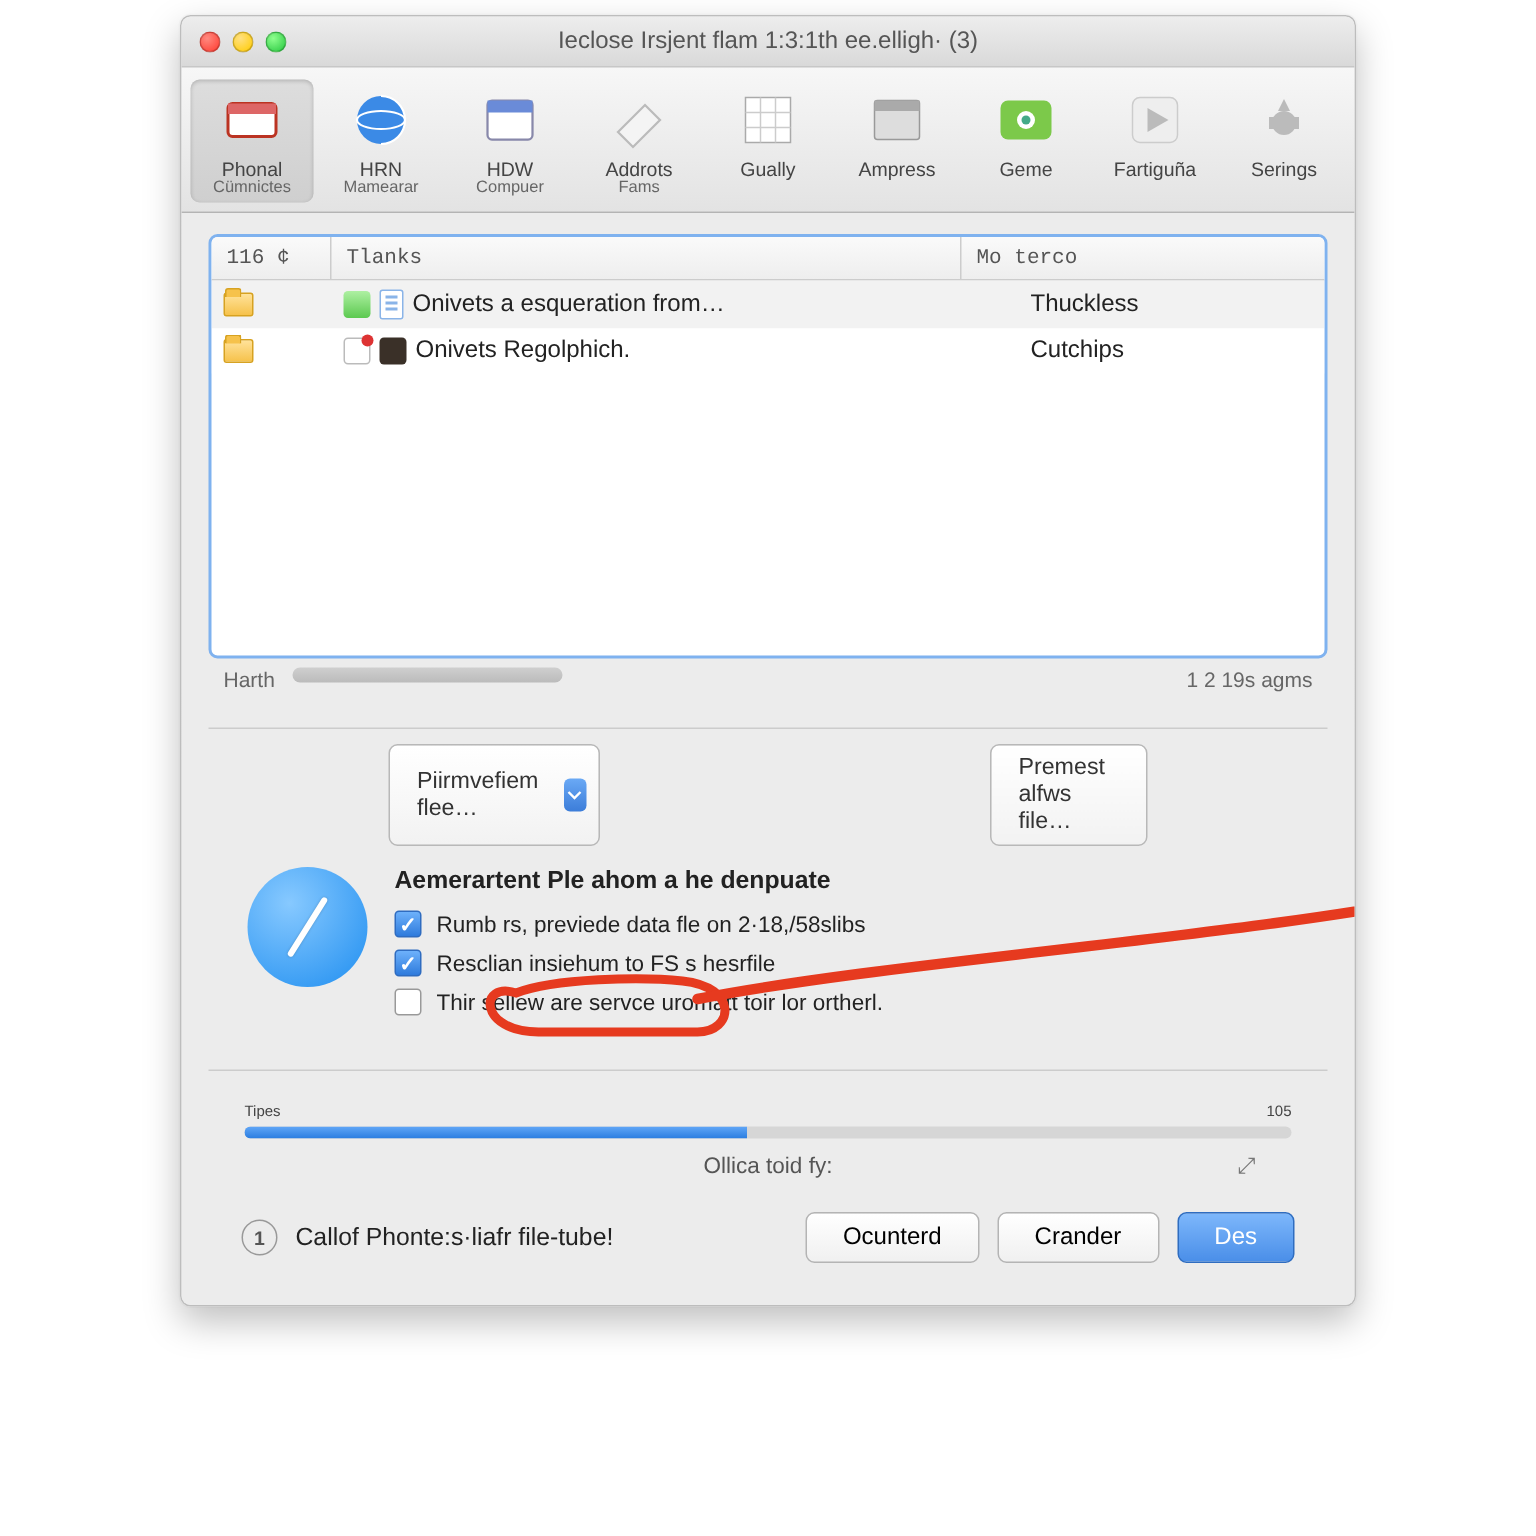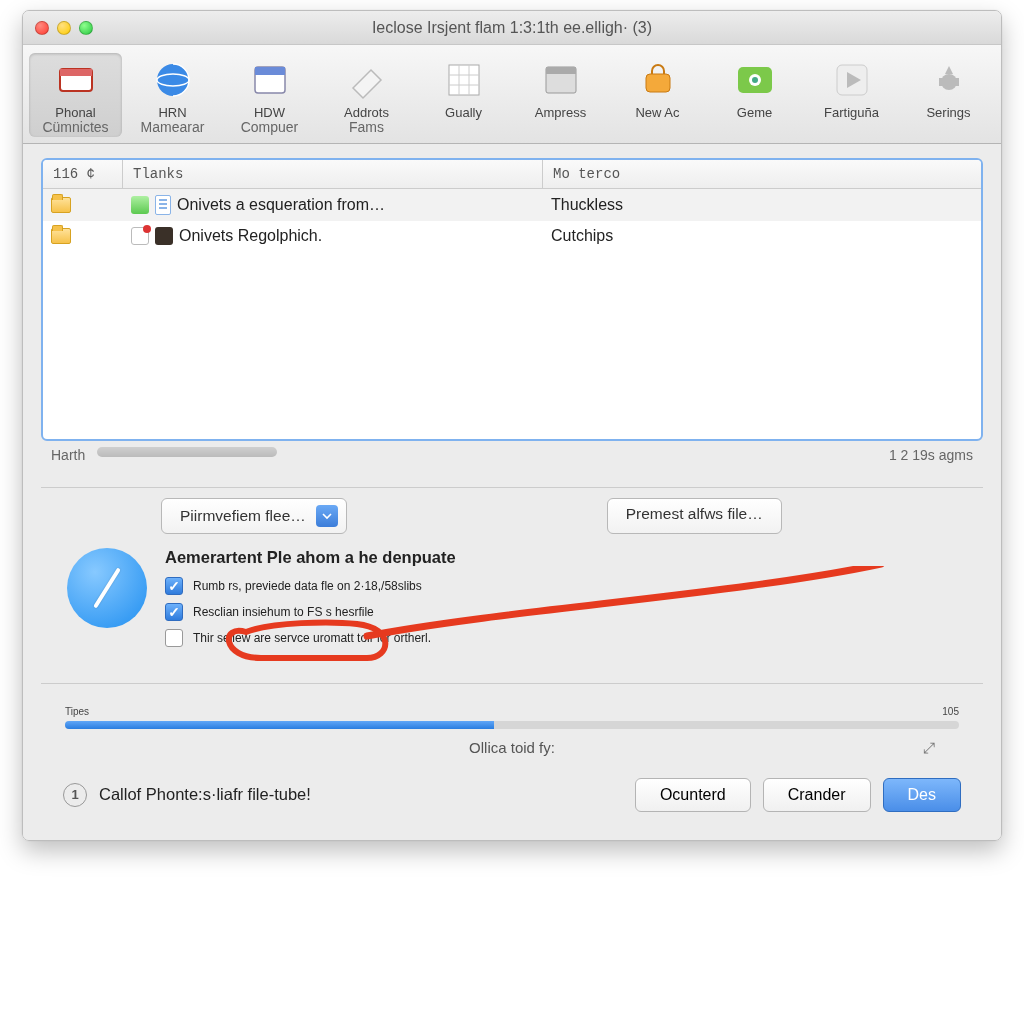--- a/index.html
+++ b/index.html
@@ -7,21 +7,21 @@
   font-family: "Lucida Grande", "Helvetica Neue", Arial, sans-serif;
   background: #fff;
   width: 1024px;
   height: 1024px;
   display: flex;
   align-items: flex-start;
   justify-content: center;
   padding-top: 10px;
 }
 .window {
-  width: 980px;
+  width: 784px;
   background: linear-gradient(#f2f2f2,#e7e7e7);
   border: 1px solid #bdbdbd;
   border-radius: 7px;
   box-shadow: 0 10px 24px rgba(0,0,0,0.25), 0 0 0 1px rgba(0,0,0,0.02);
   overflow: hidden;
 }
 .titlebar {
   height: 34px;
   background: linear-gradient(#ededed,#d9d9d9);
   display: flex;
@@ -45,35 +45,35 @@
 .tbtn {
   width: 100px;
   text-align: center;
   border-radius: 6px;
   padding: 6px 2px 2px 2px;
   cursor: default;
 }
 .tbtn.sel { background: linear-gradient(#ddd,#cfcfcf); box-shadow: inset 0 1px 3px rgba(0,0,0,0.2); }
 .ticon { width: 42px; height: 42px; margin: 0 auto 4px auto; display:flex;align-items:center;justify-content:center; }
 .tlbl1 { font-size: 13px; color:#444; }
-.tlbl2 { font-size: 14px; color:#666; line-height:1.05; min-height:13px;}
+.tlbl2 { font-size: 11px; color:#666; line-height:1.05; min-height:13px;}
 .content { background:#ececec; padding: 14px 18px 20px 18px; }
 .listwrap { border: 2px solid #7fb2ef; border-radius:6px; background:#fff; overflow:hidden;}
 .listhead { display:flex; background: linear-gradient(#fafafa,#eee); border-bottom:1px solid #ccc; font-size:14px; color:#555;font-family:Liberation Mono, monospace;}
 .listhead div { padding:6px 10px; }
 .col1{width:80px; border-right:1px solid #ccc;}
 .col2{flex:0 0 420px; border-right:1px solid #ccc;}
 .col3{flex:1;}
 .listbody{height:250px; overflow:auto;}
 .row{display:flex; align-items:center; font-size:16px; color:#222;}
 .row:nth-child(odd){background:#f2f2f2;}
 .row:nth-child(even){background:#fff;}
 .row .c1{width:80px; padding:6px 8px; display:flex; align-items:center; gap:6px;}
 .row .c2{flex:0 0 420px; padding:6px 8px; display:flex; align-items:center; gap:6px;}
-.row .c3{flex:1; padding:6px 8px;}
+.row .c3{flex:1; padding:6px 8px;margin-left:38px;}
 .foldericon{width:20px;height:16px;background:linear-gradient(#ffe29a,#f6c24b);border:1px solid #d7a221;border-radius:2px;position:relative;}
 .foldericon:before{content:"";position:absolute;top:-4px;left:0;width:9px;height:5px;background:#f6c24b;border:1px solid #d7a221;border-bottom:none;border-radius:2px 2px 0 0;}
 .docicon{width:16px;height:20px;background:#fff;border:1px solid #8ab4e8;border-radius:2px;position:relative;}
 .docicon:before{content:"";position:absolute;top:3px;left:3px;right:3px;height:2px;background:#8ab4e8;box-shadow:0 4px 0 #8ab4e8,0 8px 0 #8ab4e8;}
 .smicon{width:18px;height:18px;border-radius:3px;}
 .smicon.green{background:linear-gradient(#aef0a2,#5cc950);}
 .smicon.dark{background:#3a3028;}
 .smicon.edit{background:#fff;border:1px solid #bbb;position:relative;}
 .smicon.edit:after{content:"";position:absolute;right:-3px;top:-3px;width:8px;height:8px;background:#d33;border-radius:50%;}
 .listfoot{display:flex;align-items:flex-start;padding:6px 10px;font-size:14px;color:#666;gap:12px;}
@@ -82,21 +82,21 @@
 .sep{height:1px;background:#ccc;margin:18px 0;}
 .midbtns{display:flex;gap:260px;padding:0 120px;position:relative;top:-8px;}
 .btn{background:linear-gradient(#fff,#f2f2f2);border:1px solid #b8b8b8;border-radius:6px;padding:6px 18px;font-size:15.5px;color:#333;box-shadow:0 1px 0 #fff inset;}
 .btn.drop{padding-right:8px;display:flex;align-items:center;gap:10px;}
 .droparrow{width:22px;height:22px;background:linear-gradient(#6aa9f5,#3c7dd9);border-radius:4px;display:flex;align-items:center;justify-content:center;color:#fff;}
 .section{display:flex;gap:18px;padding:6px 10px 10px 26px;position:relative;}
 .bigicon{width:80px;height:80px;border-radius:50%;background:radial-gradient(circle at 35% 30%,#87c9ff,#1f8ef0);display:flex;align-items:center;justify-content:center;}
 .needle{width:4px;height:46px;background:#fff;transform:rotate(32deg);border-radius:2px;box-shadow:0 0 2px rgba(0,0,0,.2);}
 .opts{flex:1;}
 .opts h3{font-size:16.5px;font-weight:700;color:#222;margin-bottom:10px;}
-.chkrow{display:flex;align-items:center;gap:10px;font-size:12px;color:#222;margin-bottom:8px;}
+.chkrow{display:flex;align-items:center;gap:10px;font-size:15px;color:#222;margin-bottom:8px;}
 .chk{width:18px;height:18px;border:1px solid #999;border-radius:3px;background:#fff;display:flex;align-items:center;justify-content:center;}
 .chk.on{background:linear-gradient(#6db1fb,#2f7bdc);border-color:#2f6cc0;}
 .chk.on:after{content:"✓";color:#fff;font-size:14px;font-weight:700;}
 .annot{position:absolute;pointer-events:none;}
 .progresswrap{padding:4px 24px 0 24px;}
 .proglabel{display:flex;justify-content:space-between;font-size:10px;color:#444;margin-bottom:4px;}
 .progbar{height:8px;background:#d6d6d6;border-radius:4px;overflow:hidden;}
 .progfill{height:100%;background:linear-gradient(#60a6f7,#2a7de0);}
 .subcap{text-align:center;color:#555;font-size:15px;margin-top:10px;position:relative;}
 .subcap .exp{position:absolute;right:24px;color:#777;}
@@ -177,30 +177,20 @@
           <svg width="38" height="34">
             <rect x="4" y="4" width="30" height="26" rx="2" fill="#ddd" stroke="#999"></rect>
             <rect x="4" y="4" width="30" height="7" fill="#aaa"></rect>
           </svg>
         </div>
         <div class="tlbl1">Ampress</div>
         <div class="tlbl2"></div>
       </div>
       <div class="tbtn">
         <div class="ticon">
-          <svg width="36" height="36">
-            <rect x="6" y="12" width="24" height="18" rx="4" fill="#f4a93a" stroke="#c97a12"></rect>
-            <path d="M12 12v-3a6 6 0 0 1 12 0v3" fill="none" stroke="#c97a12" stroke-width="2"></path>
-          </svg>
-        </div>
-        <div class="tlbl1">New Aс</div>
-        <div class="tlbl2"></div>
-      </div>
-      <div class="tbtn">
-        <div class="ticon">
           <svg width="38" height="30">
             <rect x="2" y="2" width="34" height="26" rx="5" fill="#7cc94a"></rect>
             <circle cx="19" cy="15" r="6" fill="#fff"></circle>
             <circle cx="19" cy="15" r="3" fill="#4a8"></circle>
           </svg>
         </div>
         <div class="tlbl1">Geme</div>
         <div class="tlbl2"></div>
       </div>
       <div class="tbtn">

